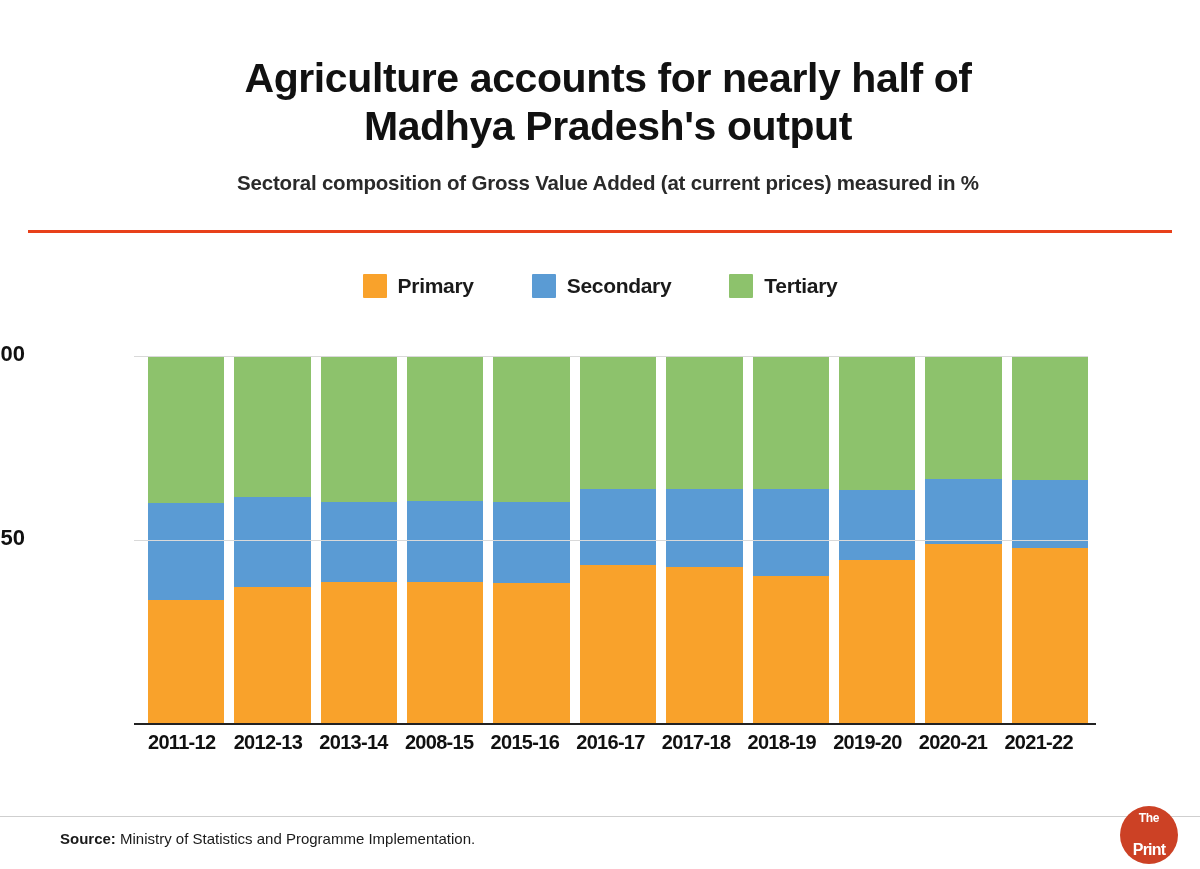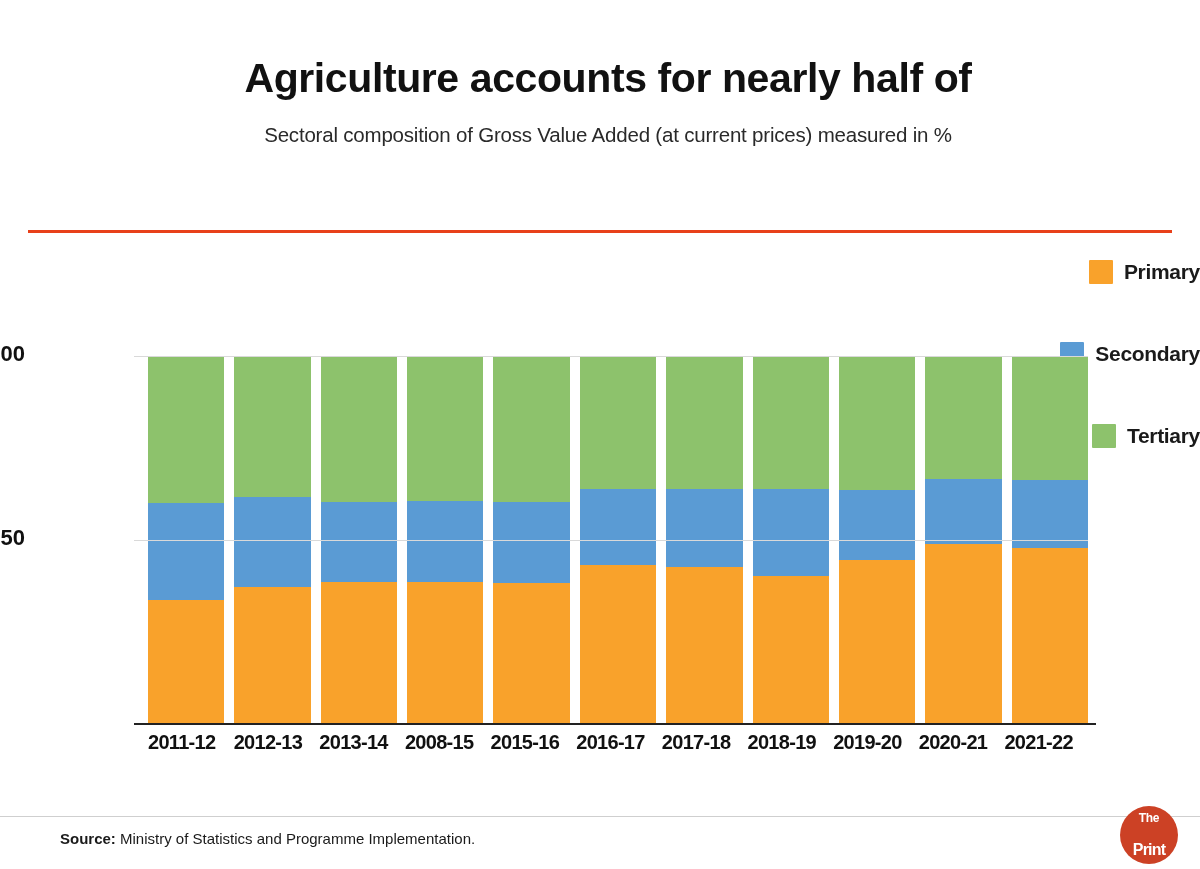--- a/index.html
+++ b/index.html
@@ -11,32 +11,32 @@
   .page{position:absolute;inset:0;}
 
   
   .header{padding-top:54px;text-align:center;margin-left:16px;}
   .title{
     font-size:41px;line-height:48px;font-weight:bold;color:#111111;
     letter-spacing:-0.4px;margin:0 auto;max-width:900px;
   }
   .title .tline{display:block;}
   .subtitle{
-    margin-top:21px;font-size:20.5px;color:#2a2a2a;font-weight:normal;
+    margin-top:21px;font-size:20.5px;color:#2a2a2a;font-weight:bold;
     letter-spacing:-0.2px;
   }
   .divider{
     position:absolute;left:28px;right:28px;top:230px;height:3px;
     background:#E8401A;
   }
 
   
   .legend{
-    position:absolute;left:0;right:0;top:260px;
-    display:flex;justify-content:center;align-items:flex-end;gap:58px;flex-direction:column;
+    position:absolute;left:0;right:0;top:274px;
+    display:flex;justify-content:center;align-items:flex-start;gap:58px;
   }
   .legend-item{display:flex;align-items:center;gap:11px;}
   .legend-swatch{width:24px;height:24px;display:block;border-radius:1px;}
   .legend-label{font-size:21px;font-weight:bold;color:#1a1a1a;letter-spacing:-0.3px;}
 
   
   .chart-area{position:absolute;left:0;top:0;width:1200px;height:869px;pointer-events:none;}
   .plot{
     position:absolute;left:148px;top:356px;width:940px;height:367px;
   }
@@ -90,20 +90,21 @@
   .logo-print{font-size:16px;font-weight:bold;letter-spacing:-0.8px;}
 </style>
 </head>
 <body>
 
 <div class="page">
 
   <div class="header">
     <h1 class="title">
       <span class="tline">Agriculture accounts for nearly half of</span>
+      <span class="tline">Madhya Pradesh's output</span>
     </h1>
     <div class="subtitle">Sectoral composition of Gross Value Added (at current prices) measured in %</div>
   </div>
 
   <div class="divider"></div>
 
   <div class="legend" id="legend">
       <div class="legend-item">
         <span class="legend-swatch" style="background: rgb(249, 162, 43);"></span>
         <span class="legend-label">Primary</span>

